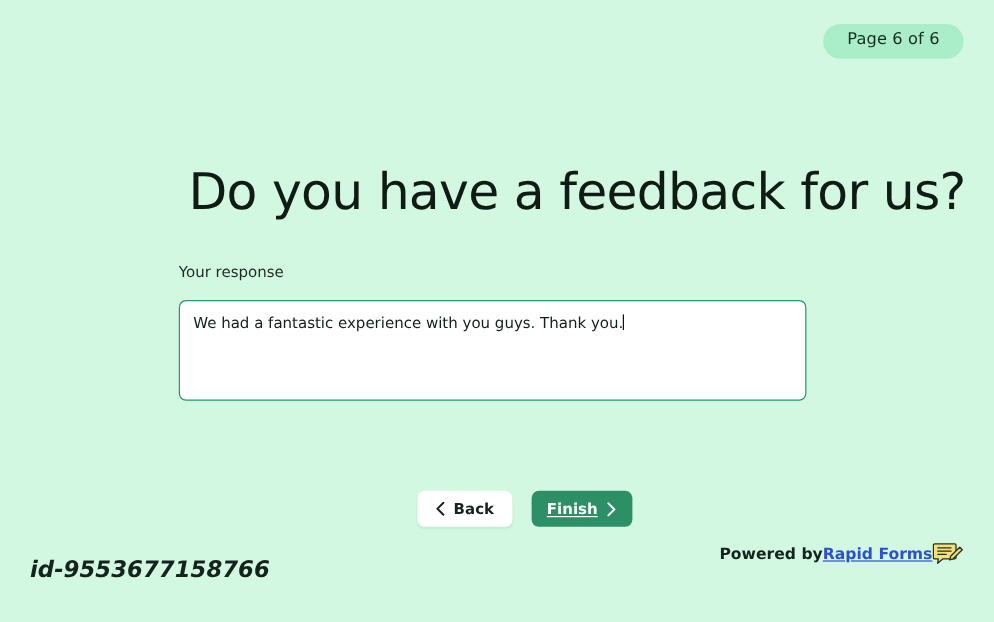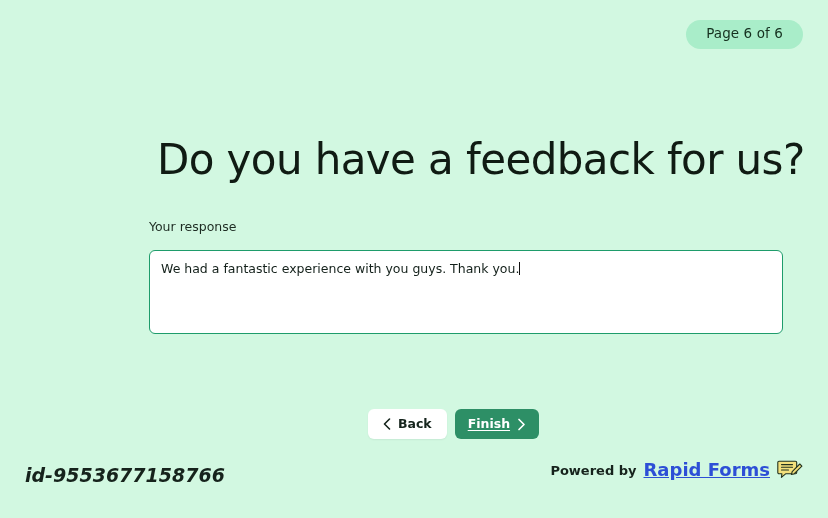--- a/index.html
+++ b/index.html
@@ -56,21 +56,21 @@
 
   .field-label {
     font-size: 12.5px;
     color: #1d2b22;
     line-height: 1;
     margin-bottom: 16px;
     display: block;
   }
 
   .response-box {
-    width: 634px;
+    width: 523px;
     height: 84px;
     box-sizing: border-box;
     background: #ffffff;
     border: 1.6px solid #1e9c6b;
     border-radius: 6px;
     padding: 9px 11px;
     font-family: "DejaVu Sans", sans-serif;
     font-size: 12.5px;
     color: #13201a;
     line-height: 1.45;
@@ -86,25 +86,25 @@
     width: 1px;
     height: 13px;
     background: #111;
     vertical-align: -2px;
     margin-left: 0px;
   }
 
   
   .nav-row {
     position: absolute;
-    left: 368px;
+    left: 348px;
     top: 409px;
     display: flex;
     align-items: center;
-    gap: 8px;
+    gap: 16px;
   }
 
   .btn {
     display: inline-flex;
     align-items: center;
     justify-content: center;
     gap: 7px;
     height: 30px;
     border-radius: 6px;
     font-size: 12.5px;
@@ -143,34 +143,34 @@
     bottom: 33px;
     font-size: 19px;
     font-weight: bold;
     color: #16231c;
     line-height: 1;
     font-style: italic;
   }
   .footer-right {
     position: absolute;
     right: 25px;
-    bottom: 36px;
+    bottom: 44px;
     display: flex;
     align-items: center;
-    gap: 7px;
+    gap: 0;
     line-height: 1;
     justify-content: space-between;
   }
   .powered-by {
     font-size: 13px;
     font-weight: bold;
     color: #16231c;
   }
   .brand-link {
-    font-size: 18px;
+    font-size: 13px;
     font-weight: bold;
     color: #2d4fd6;
     text-decoration: underline;
     cursor: pointer;
   }
   .brand-logo {
     width: 26px;
     height: 24px;
     display: block;
   }

